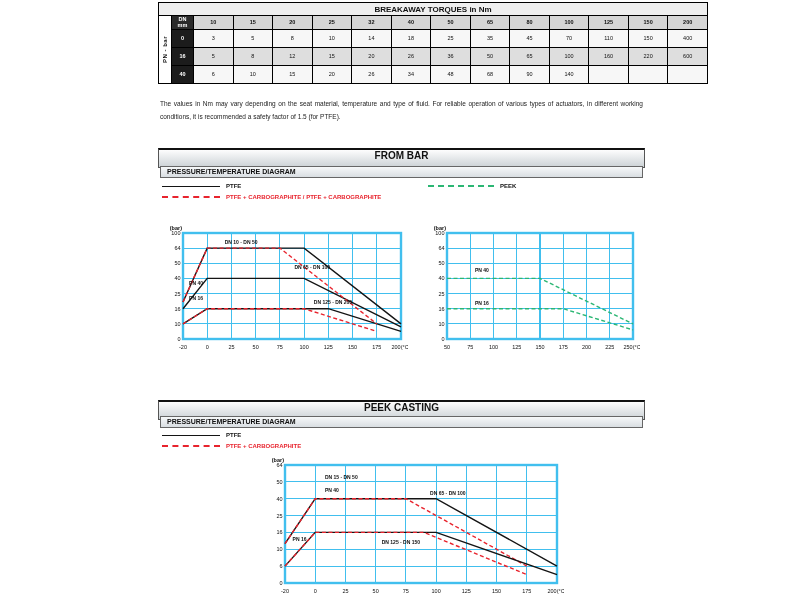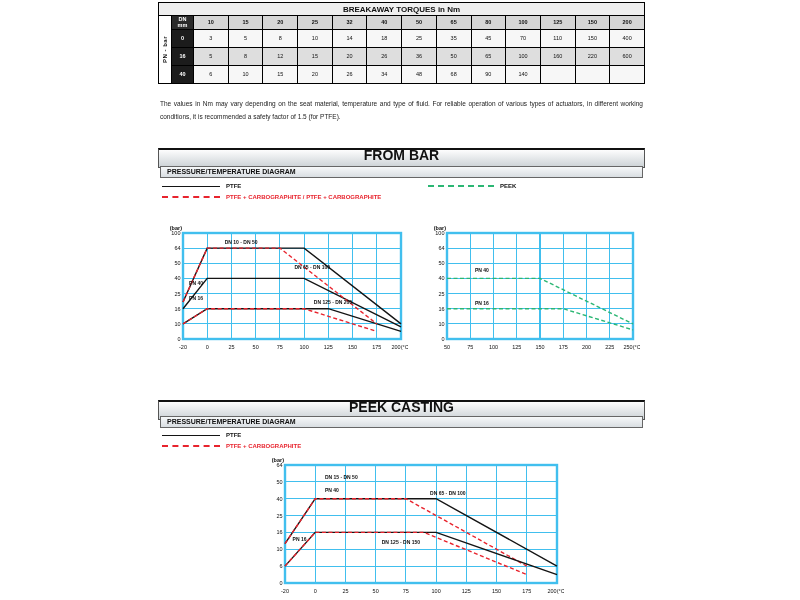--- a/index.html
+++ b/index.html
@@ -4,21 +4,21 @@
 <style>
   * { margin:0; padding:0; box-sizing:border-box; }
   html,body { background:#ffffff; }
   body {
     width:800px; height:600px; position:relative; overflow:hidden;
     font-family:"Liberation Sans", sans-serif; color:#111;
   }
   .content { position:absolute; left:158px; top:2px; width:487px; height:596px; }
 
   
-  .tbl-wrap { position:absolute; left:0; top:0; width:487px; }
+  .tbl-wrap { position:absolute; left:0; top:0; width:550px; }
   .tbl-title {
     border:1px solid #000; border-bottom:none; background:#efefef;
     font-weight:bold; font-size:8px; text-align:center; padding:2px 0 1px;
   }
   table.torque { width:100%; border-collapse:collapse; table-layout:fixed; }
   .torque th, .torque td {
     border:1px solid #000; font-size:5.5px; text-align:center;
     vertical-align:middle; padding:0; height:18px; overflow:hidden;
   }
   .torque tr.hdr th { height:13px; }
@@ -34,21 +34,21 @@
   .note {
     position:absolute; left:2px; top:96px; width:483px;
     font-size:6.5px; line-height:1.95; text-align:justify; color:#222;
   }
 
   
   .section-header {
     position:absolute; left:0; width:487px; height:20px;
     background:linear-gradient(#fdfdfd,#ccd2d6);
     border:1px solid #555; border-top:2px solid #111;
-    font-weight:bold; font-size:14px; text-align:center; line-height:11px;
+    font-weight:bold; font-size:10px; text-align:center; line-height:11px;
   }
   .sub-header {
     position:absolute; left:2px; width:483px; height:12px;
     background:linear-gradient(#f6f8f9,#d9dee2);
     border:1px solid #666;
     font-weight:bold; font-size:7px; line-height:10px; padding-left:6px;
   }
 
   
   .legend-row { position:absolute; display:flex; align-items:center; height:8px; }

